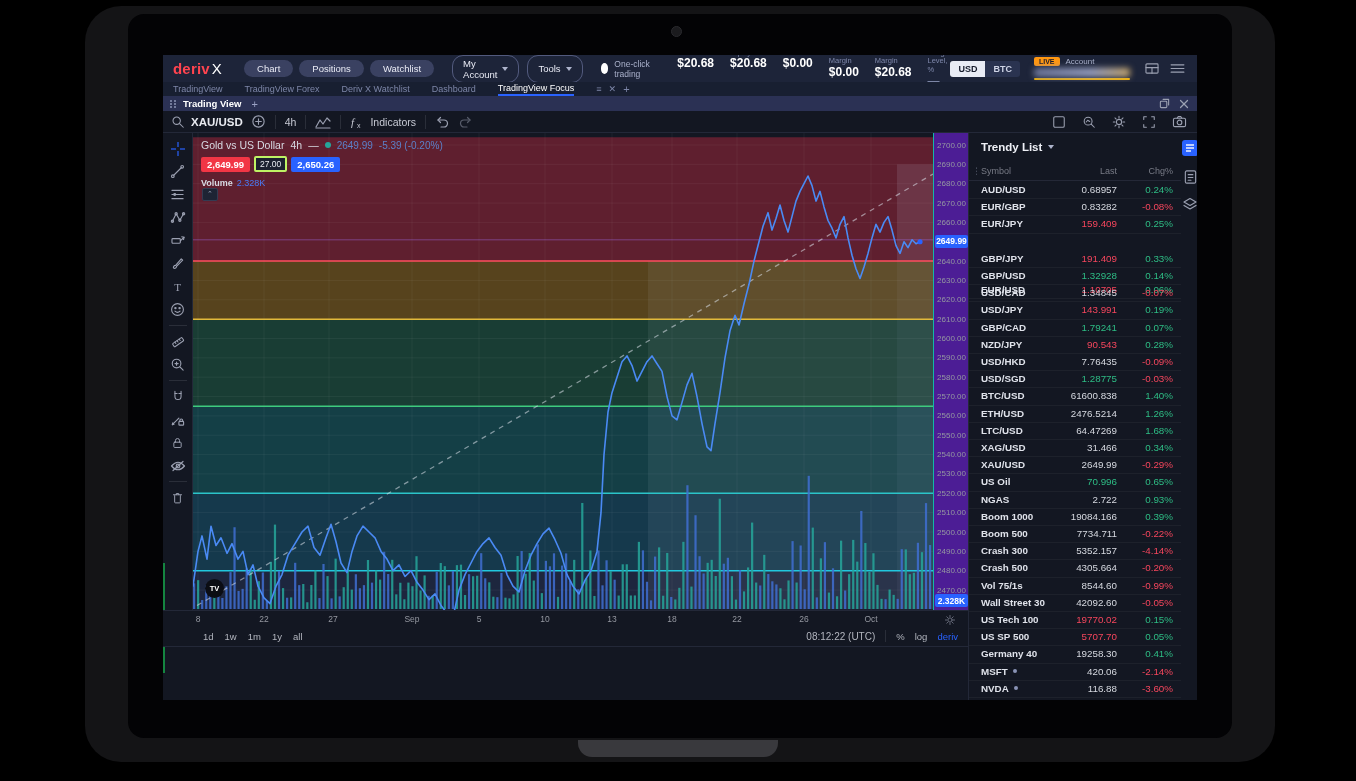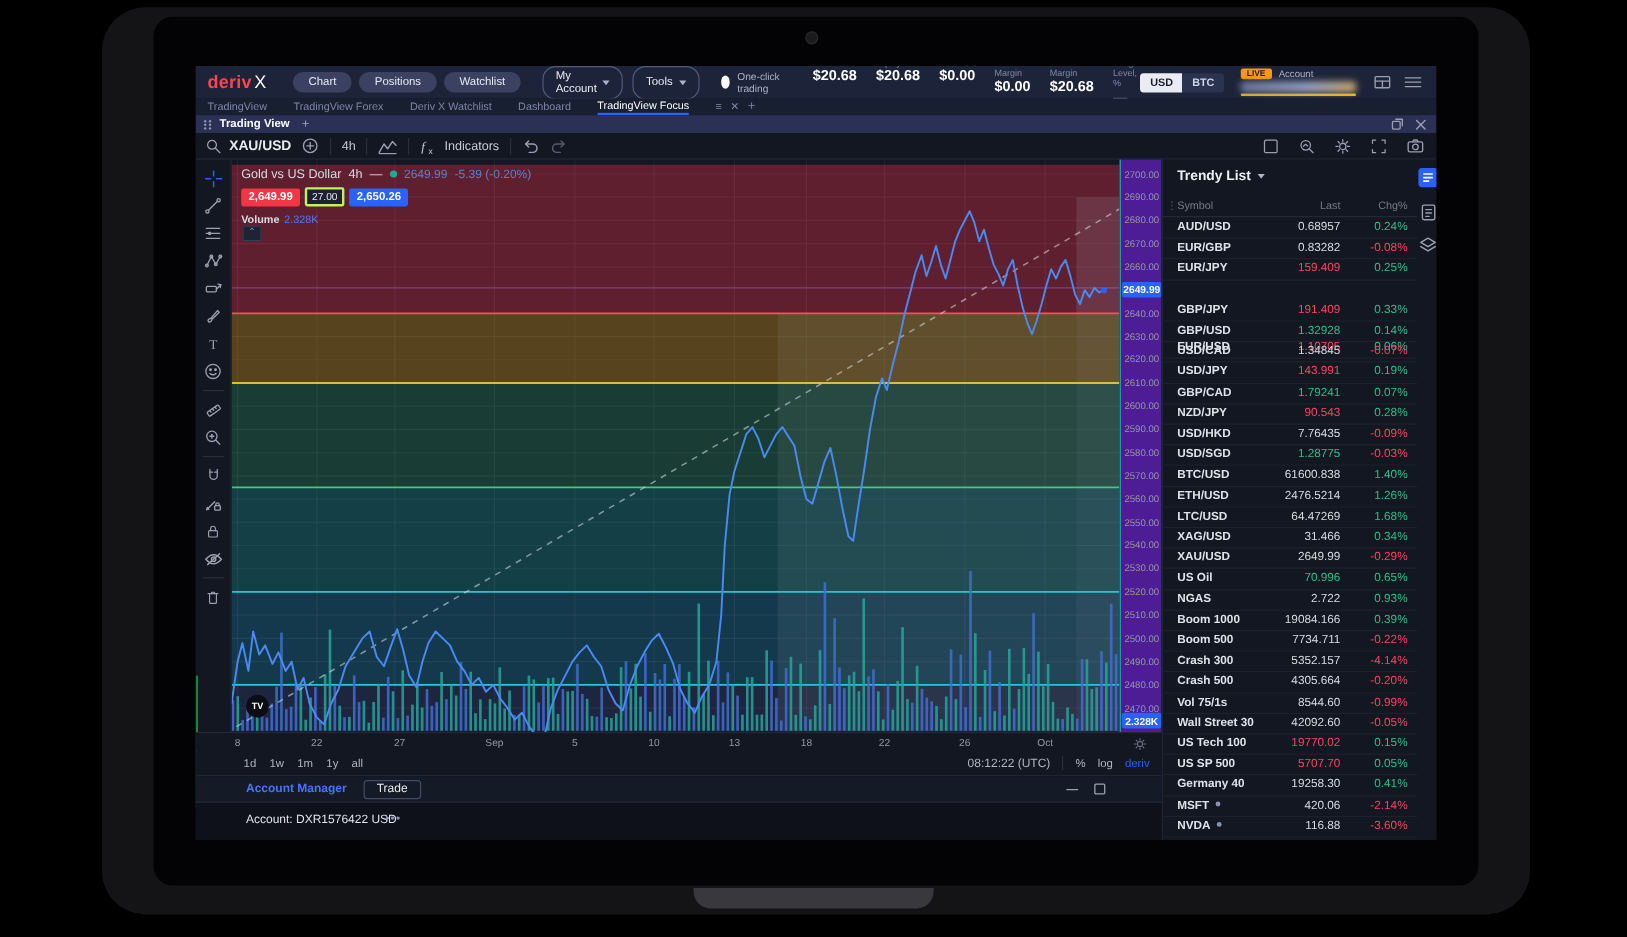--- a/index.html
+++ b/index.html
@@ -956,36 +956,16 @@
           </div>
         <div class="bb-right">
           <span class="clock">08:12:22 (UTC)</span>
           <span class="bdv"></span>
           <span class="scl">%</span>
           <span class="scl">log</span>
           <span class="scl auto">deriv</span>
         </div>
       </div>
 
-      <div class="acctpanel">
-        <div class="ap-tabs">
-          <span class="ap-mgr">Account Manager</span>
-          <span class="ap-trade">Trade</span>
-          <div class="ap-ics">
-            <span class="ic">
-                <svg width="11" height="4" viewBox="0 0 11 4" fill="none" stroke="#9ba0b1" stroke-width="1.2" stroke-linecap="round" stroke-linejoin="round">
-                  <line x1="1" y1="2" x2="10" y2="2"></line>
-                </svg>
-              </span>
-            <span class="ic">
-                <svg width="11" height="11" viewBox="0 0 12 12" fill="none" stroke="#9ba0b1" stroke-width="1.2" stroke-linecap="round" stroke-linejoin="round">
-                  <rect x="1.5" y="1.5" width="9" height="9" rx="1"></rect>
-                </svg>
-              </span>
-          </div>
-        </div>
-        <div class="ap-line">Account: DXR1576422 USD</div>
-        <div class="ap-more">•••</div>
-      </div>
 
     </div>
   </div>
 </div>
 
 </body></html>

